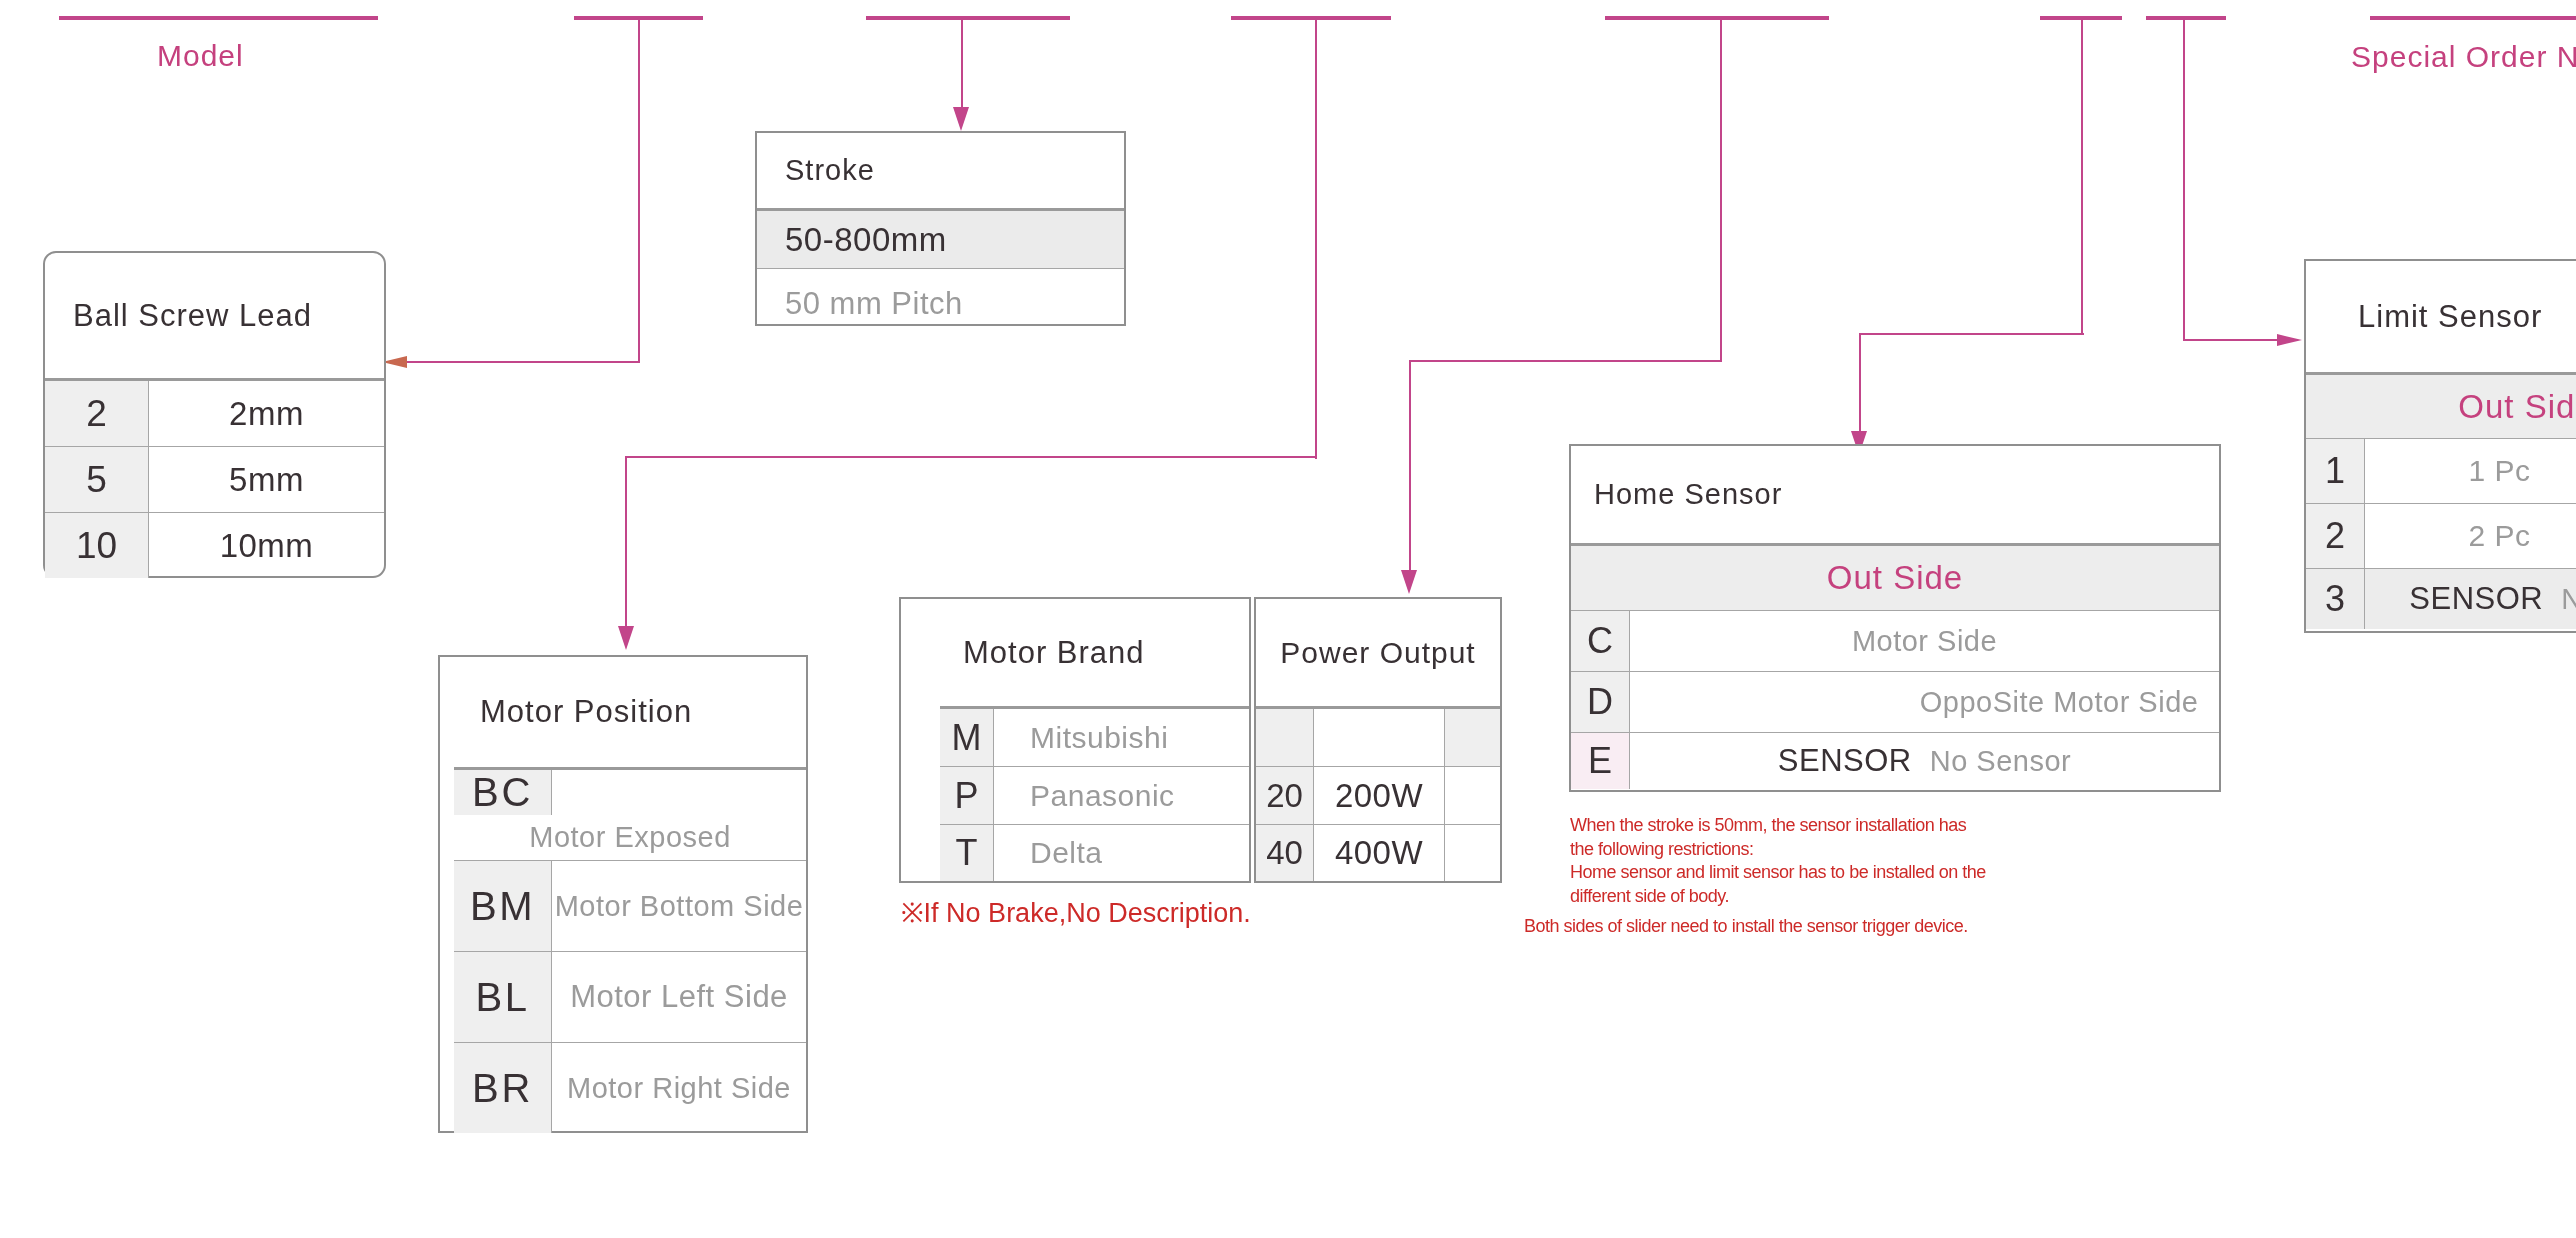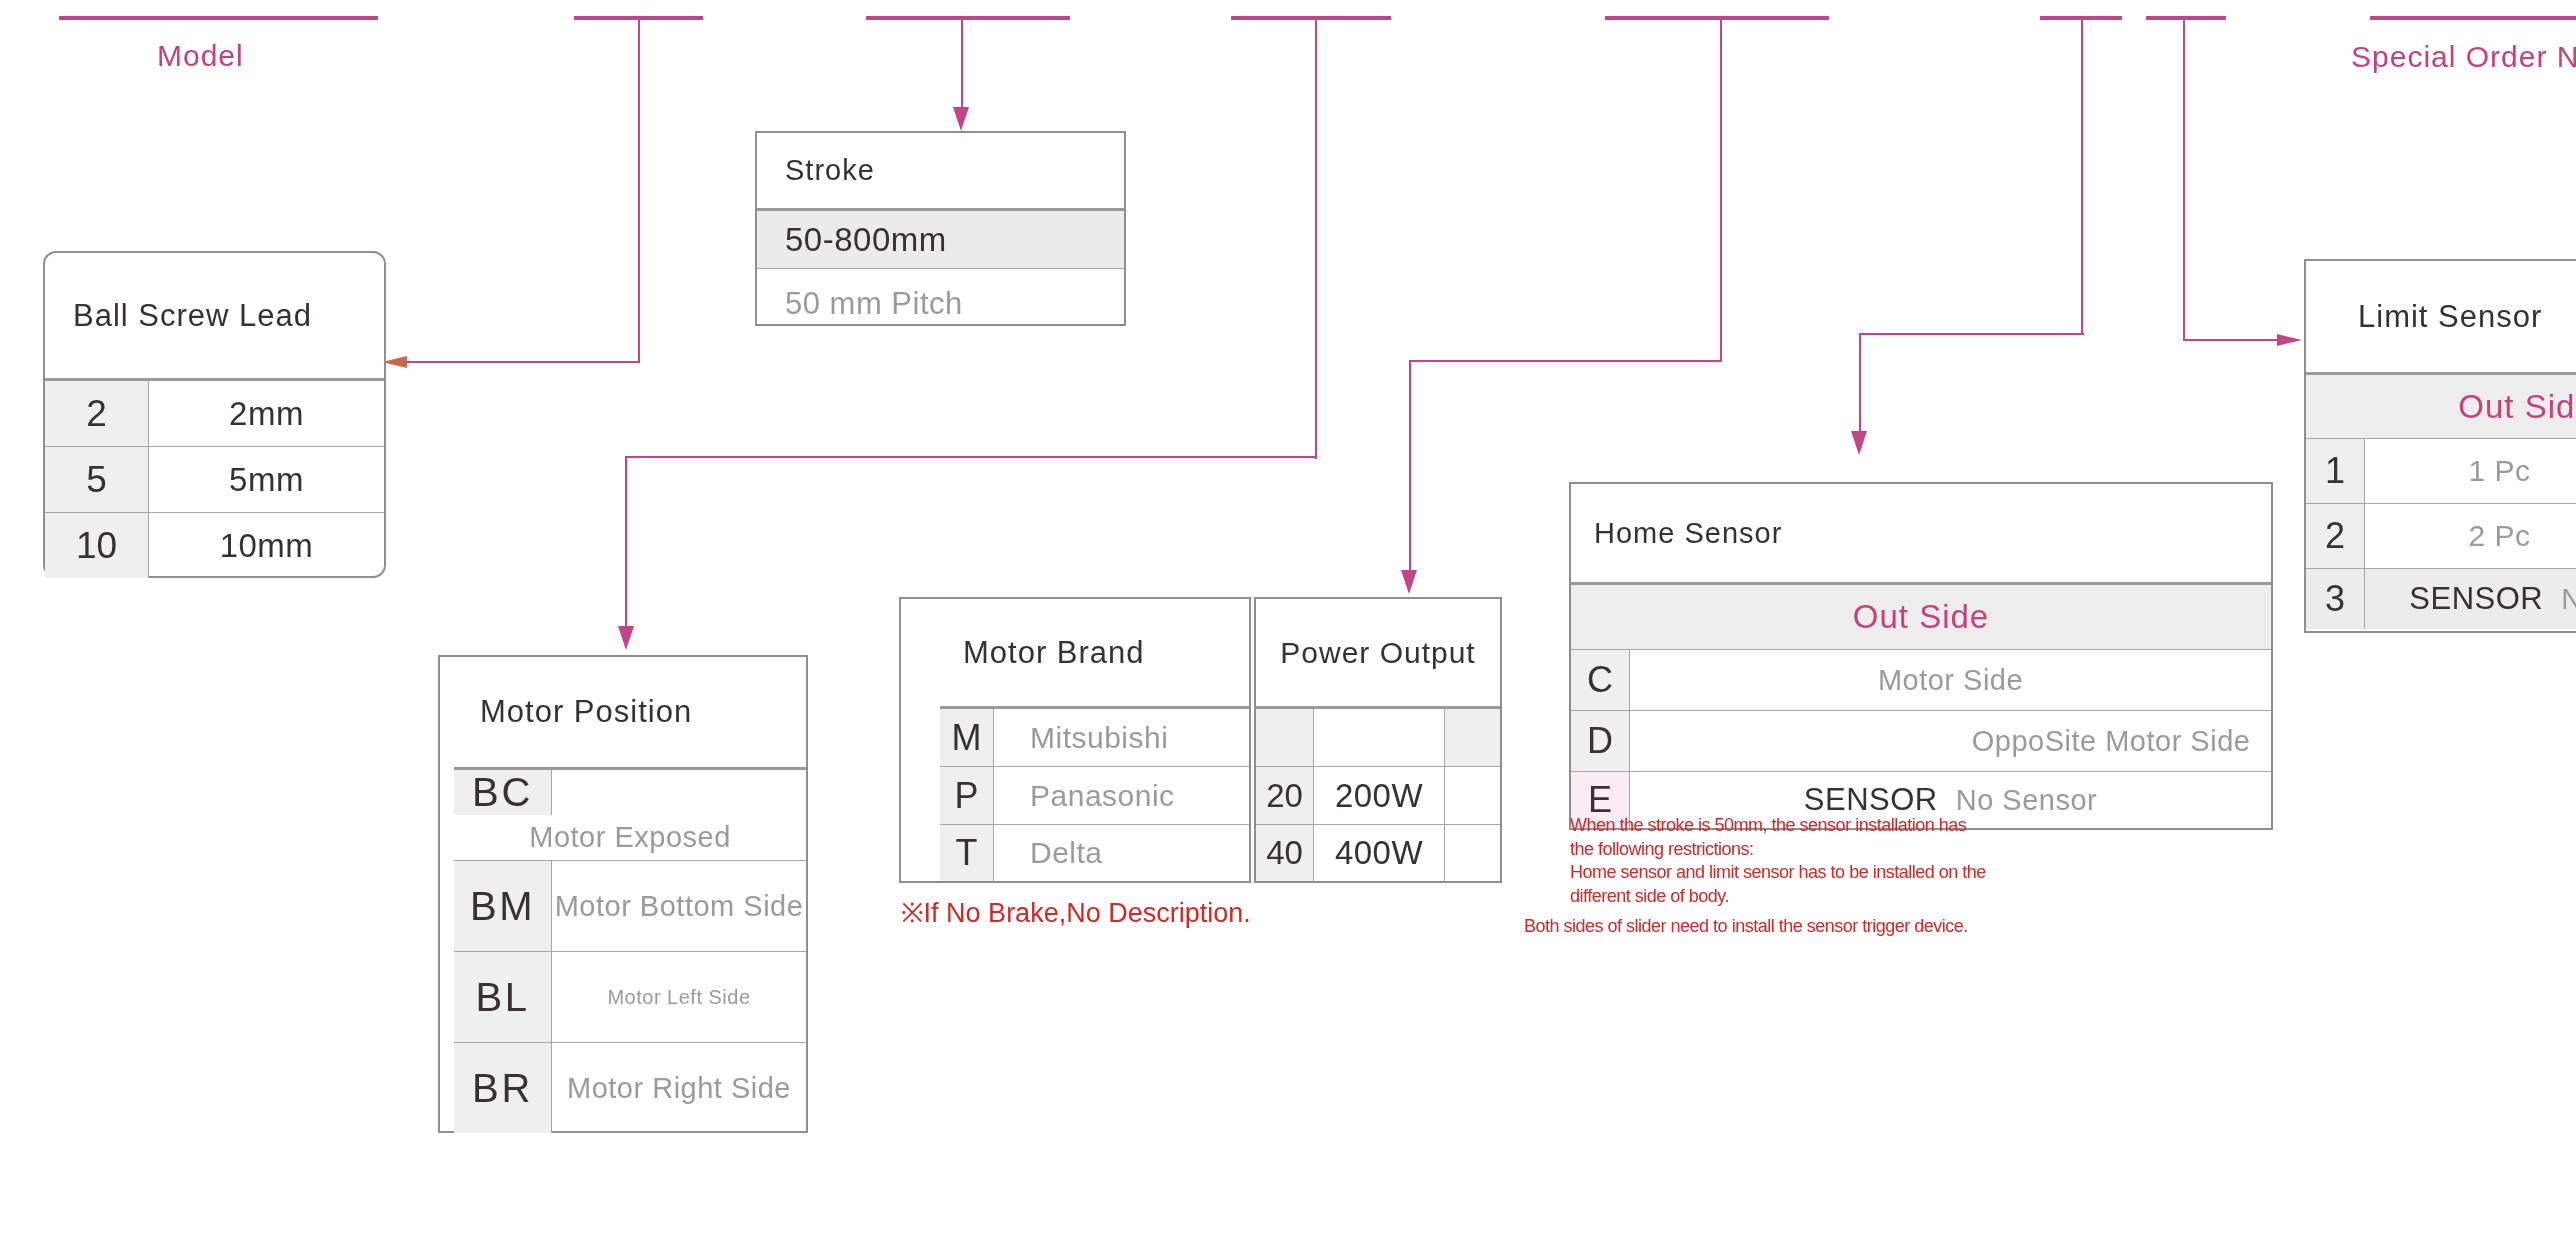--- a/index.html
+++ b/index.html
@@ -121,21 +121,21 @@
     <div class="trow" style="height:91px;flex-direction:column;">
       <div class="key" style="width:98px;font-size:40px;letter-spacing:2.6px;">BC</div>
       <div class="val" style="font-size:29px;">Motor Exposed</div>
     </div>
     <div class="trow" style="height:91px;">
       <div class="key" style="width:98px;font-size:40px;letter-spacing:2.6px;">BM</div>
       <div class="val" style="font-size:29px;">Motor Bottom Side</div>
     </div>
     <div class="trow" style="height:91px;">
       <div class="key" style="width:98px;font-size:40px;letter-spacing:2.6px;">BL</div>
-      <div class="val" style="font-size:20px;">Motor Left Side</div>
+      <div class="val" style="font-size:31px;">Motor Left Side</div>
     </div>
     <div class="trow last" style="height:90px;">
       <div class="key" style="width:98px;font-size:40px;letter-spacing:2.6px;">BR</div>
       <div class="val" style="font-size:29px;">Motor Right Side</div>
     </div>
   </div>
 
   <div class="tbl" style="left:899px;top:597px;width:352px;height:286px;padding-left:39px;">
     <div class="thead" style="height:110px;padding-left:23px;">Motor Brand</div>
     <div class="trow" style="height:58px;">
@@ -166,21 +166,21 @@
     </div>
     <div class="trow last" style="height:56px;">
       <div class="key" style="width:58px;font-size:33px;">40</div>
       <div class="val dark" style="flex:none;width:131px;border-right:1.5px solid var(--border);box-sizing:border-box;font-size:33px;">400W</div>
       <div class="val"></div>
     </div>
   </div>
 
   <div class="note-red-big" style="left:901px;top:893px;">※If No Brake,No Description.</div>
 
-  <div class="tbl" style="left:1569px;top:482px;width:704px;height:348px;justify-content:flex-end;">
+  <div class="tbl" style="left:1569px;top:444px;width:652px;height:348px;">
     <div class="thead" style="height:100px;padding-left:23px;font-size:29px;">Home Sensor</div>
     <div class="sub" style="height:65px;">Out Side</div>
     <div class="trow" style="height:61px;">
       <div class="key" style="width:59px;font-size:36px;">C</div>
       <div class="val" style="font-size:29px;">Motor Side</div>
     </div>
     <div class="trow" style="height:61px;">
       <div class="key" style="width:59px;font-size:36px;">D</div>
       <div class="val" style="justify-content:flex-end;padding-right:20.6px;font-size:29px;">OppoSite Motor Side</div>
     </div>

